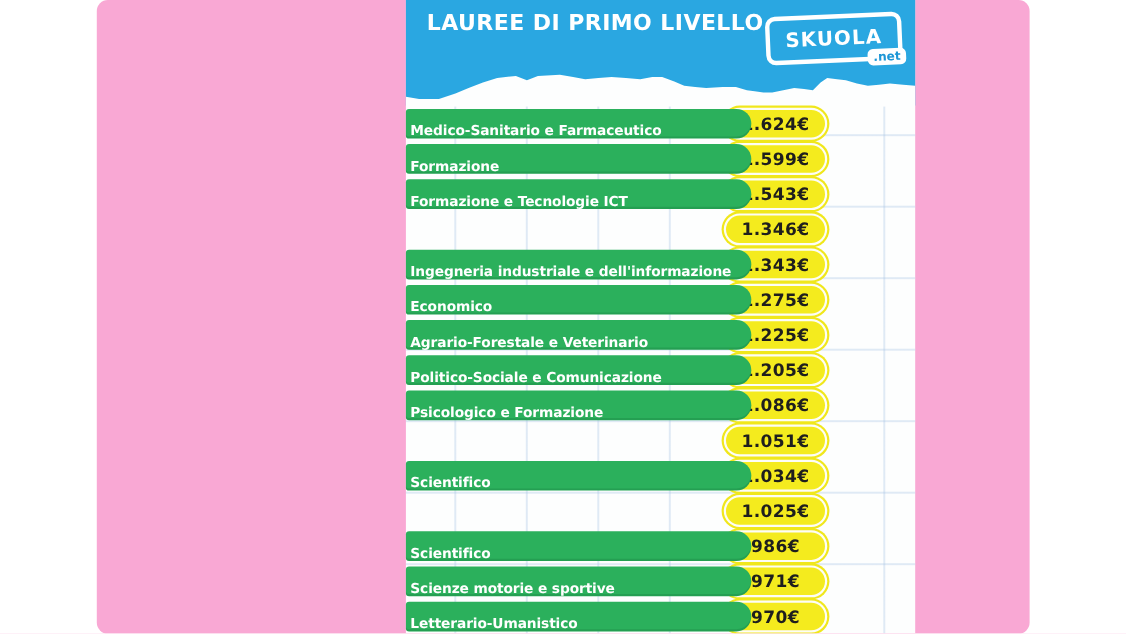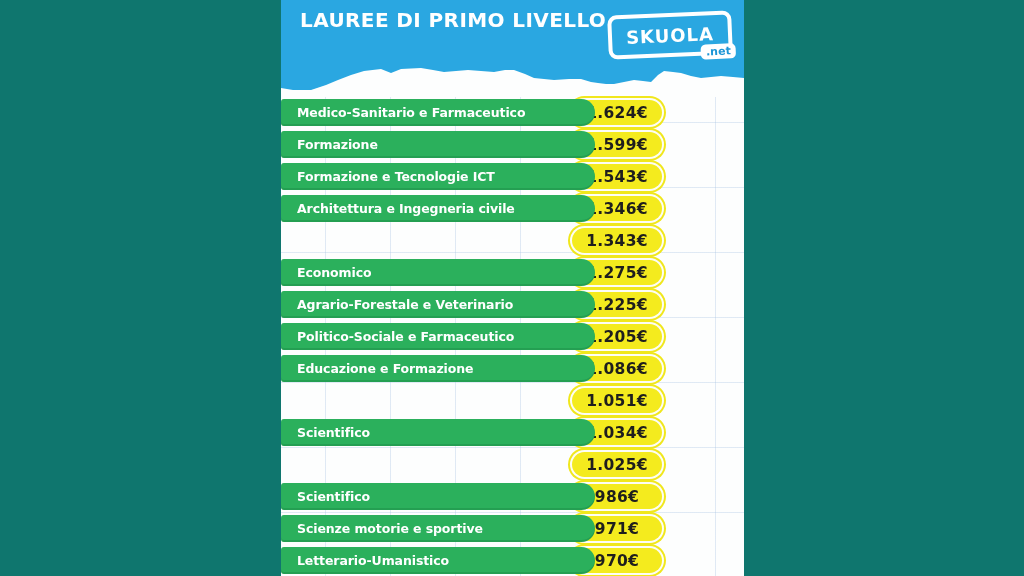--- a/index.html
+++ b/index.html
@@ -1,17 +1,17 @@
 <!DOCTYPE html>
 <html><head>
 <meta charset="utf-8">
 <style>
   html,body{margin:0;padding:0;background:#ffffff;}
   body{font-family:"DejaVu Sans","Liberation Sans",sans-serif;}
-  .stage{position:relative;width:1024px;height:576px;background:#0f766e;overflow:hidden;margin:0 auto;}
+  .stage{position:relative;width:848px;height:576px;background:#f9a8d4;overflow:hidden;margin:0 auto;border-radius:10px;}
   
   .content{
     position:absolute;left:281px;top:0;width:463px;height:576px;
     background-color:#fdfefe;
     background-image:
       linear-gradient(to right, rgba(168,196,228,0.35) 1.5px, transparent 1.5px),
       linear-gradient(to bottom, rgba(168,196,228,0.35) 1.5px, transparent 1.5px);
     background-size:65px 65px;
     background-position:44px 57px;
   }
@@ -24,22 +24,22 @@
   .logo{position:absolute;right:12px;top:13px;width:116px;height:36px;
         border:4px solid #ffffff;border-radius:9px;transform:rotate(-2.5deg);
         display:flex;align-items:center;justify-content:center;}
   .logo-main{color:#ffffff;font-weight:800;font-size:18px;letter-spacing:1px;}
   .logo-net{position:absolute;right:-7px;bottom:-8px;background:#ffffff;color:#1d96d6;
             font-weight:800;font-size:11px;padding:1px 5px;border-radius:5px;}
   
   .rows{position:absolute;left:0;top:99px;width:463px;}
   .row{position:relative;height:27px;margin-bottom:5px;}
   .bar{position:absolute;left:0;top:0;width:314px;height:27px;background:#2bb05c;
-       border-radius:3px 14px 14px 3px;z-index:2;display:flex;align-items:center;
-       box-sizing:border-box;padding-left:16px;
+       border-radius:3px 14px 14px 3px;z-index:2;display:flex;align-items:flex-end;
+       box-sizing:border-box;padding-left:4px;
        box-shadow:inset 0 -2px 0 rgba(0,70,30,0.15);}
   .bar-label{color:#ffffff;font-weight:700;font-size:12.5px;letter-spacing:-0.1px;white-space:nowrap;}
   .pill{position:absolute;left:291px;top:1px;width:90px;height:25px;background:#f4eb1e;
         border-radius:14px;z-index:1;display:flex;align-items:center;justify-content:center;
         box-shadow:0 0 0 2px #fdfdf6, 0 0 0 4px #f0e71c;}
   .pill-text{color:#1e1e1e;font-weight:800;font-size:15.5px;letter-spacing:0.3px;}
 </style>
 </head>
 <body>
 
@@ -91,29 +91,29 @@
         </div>
         <div class="bar">
           <span class="bar-label">Formazione e Tecnologie ICT</span>
         </div>
       </div>
 
       <div class="row">
         <div class="pill">
           <span class="pill-text">1.346€</span>
         </div>
-        <div class="bar">
-          <span class="bar-label">Architettura e Ingegneria civile</span>
-        </div>
       </div>
 
       <div class="row">
         <div class="pill">
           <span class="pill-text">1.343€</span>
         </div>
+        <div class="bar">
+          <span class="bar-label">Ingegneria industriale e dell'informazione</span>
+        </div>
       </div>
 
       <div class="row">
         <div class="pill">
           <span class="pill-text">1.275€</span>
         </div>
         <div class="bar">
           <span class="bar-label">Economico</span>
         </div>
       </div>
@@ -125,30 +125,30 @@
         <div class="bar">
           <span class="bar-label">Agrario-Forestale e Veterinario</span>
         </div>
       </div>
 
       <div class="row">
         <div class="pill">
           <span class="pill-text">1.205€</span>
         </div>
         <div class="bar">
-          <span class="bar-label">Politico-Sociale e Farmaceutico</span>
+          <span class="bar-label">Politico-Sociale e Comunicazione</span>
         </div>
       </div>
 
       <div class="row">
         <div class="pill">
           <span class="pill-text">1.086€</span>
         </div>
         <div class="bar">
-          <span class="bar-label">Educazione e Formazione</span>
+          <span class="bar-label">Psicologico e Formazione</span>
         </div>
       </div>
 
       <div class="row">
         <div class="pill">
           <span class="pill-text">1.051€</span>
         </div>
       </div>
 
       <div class="row">

